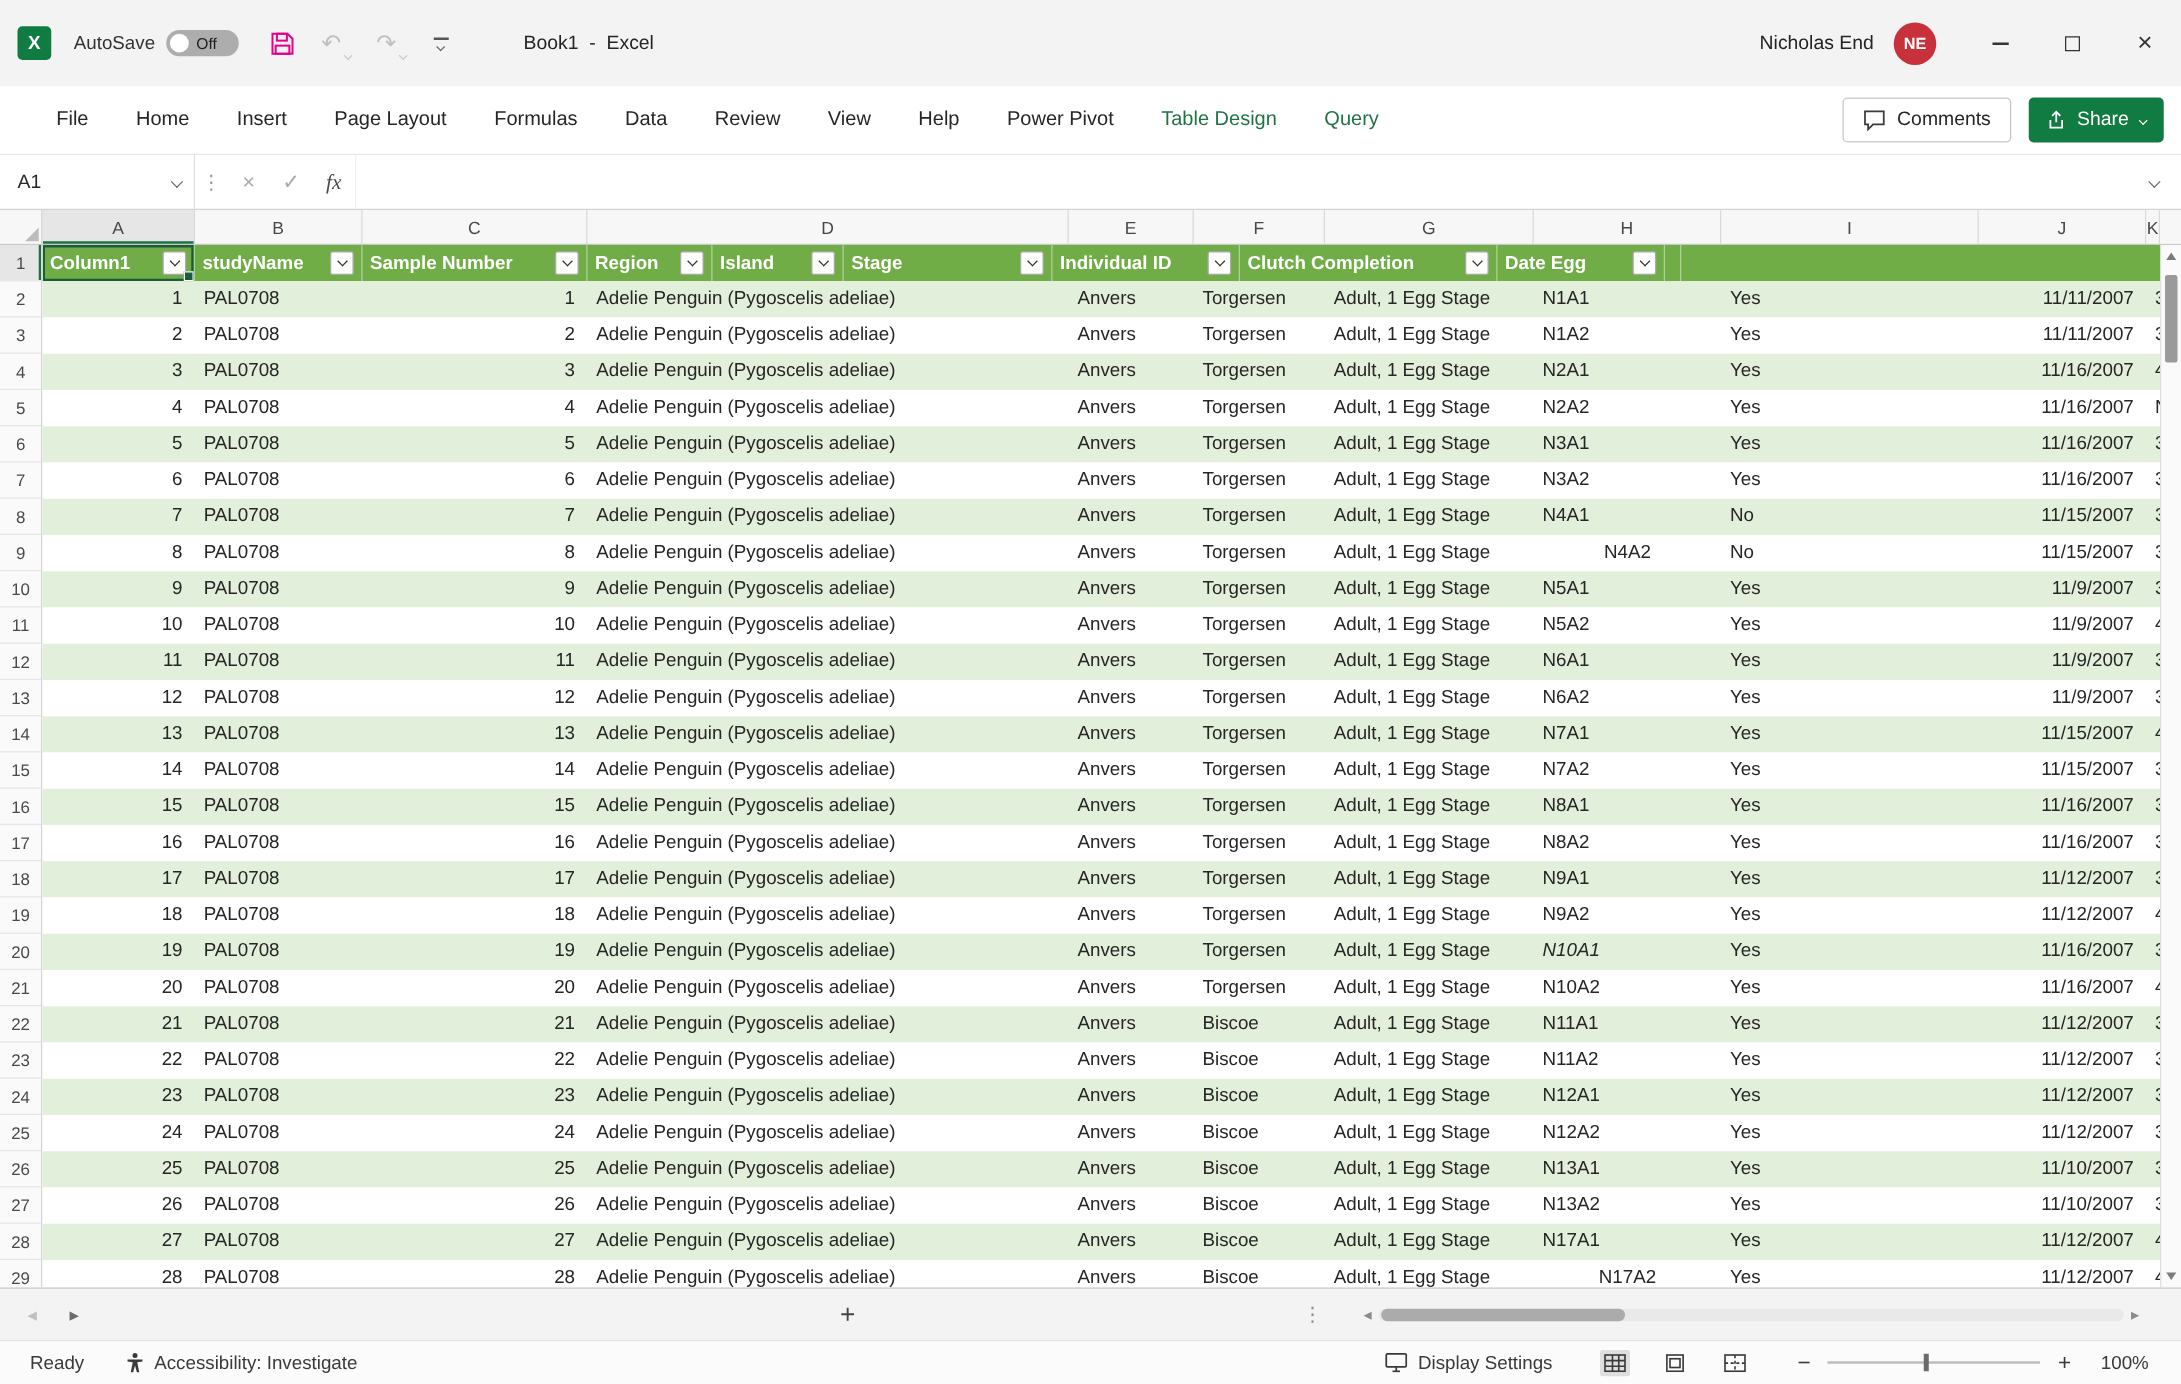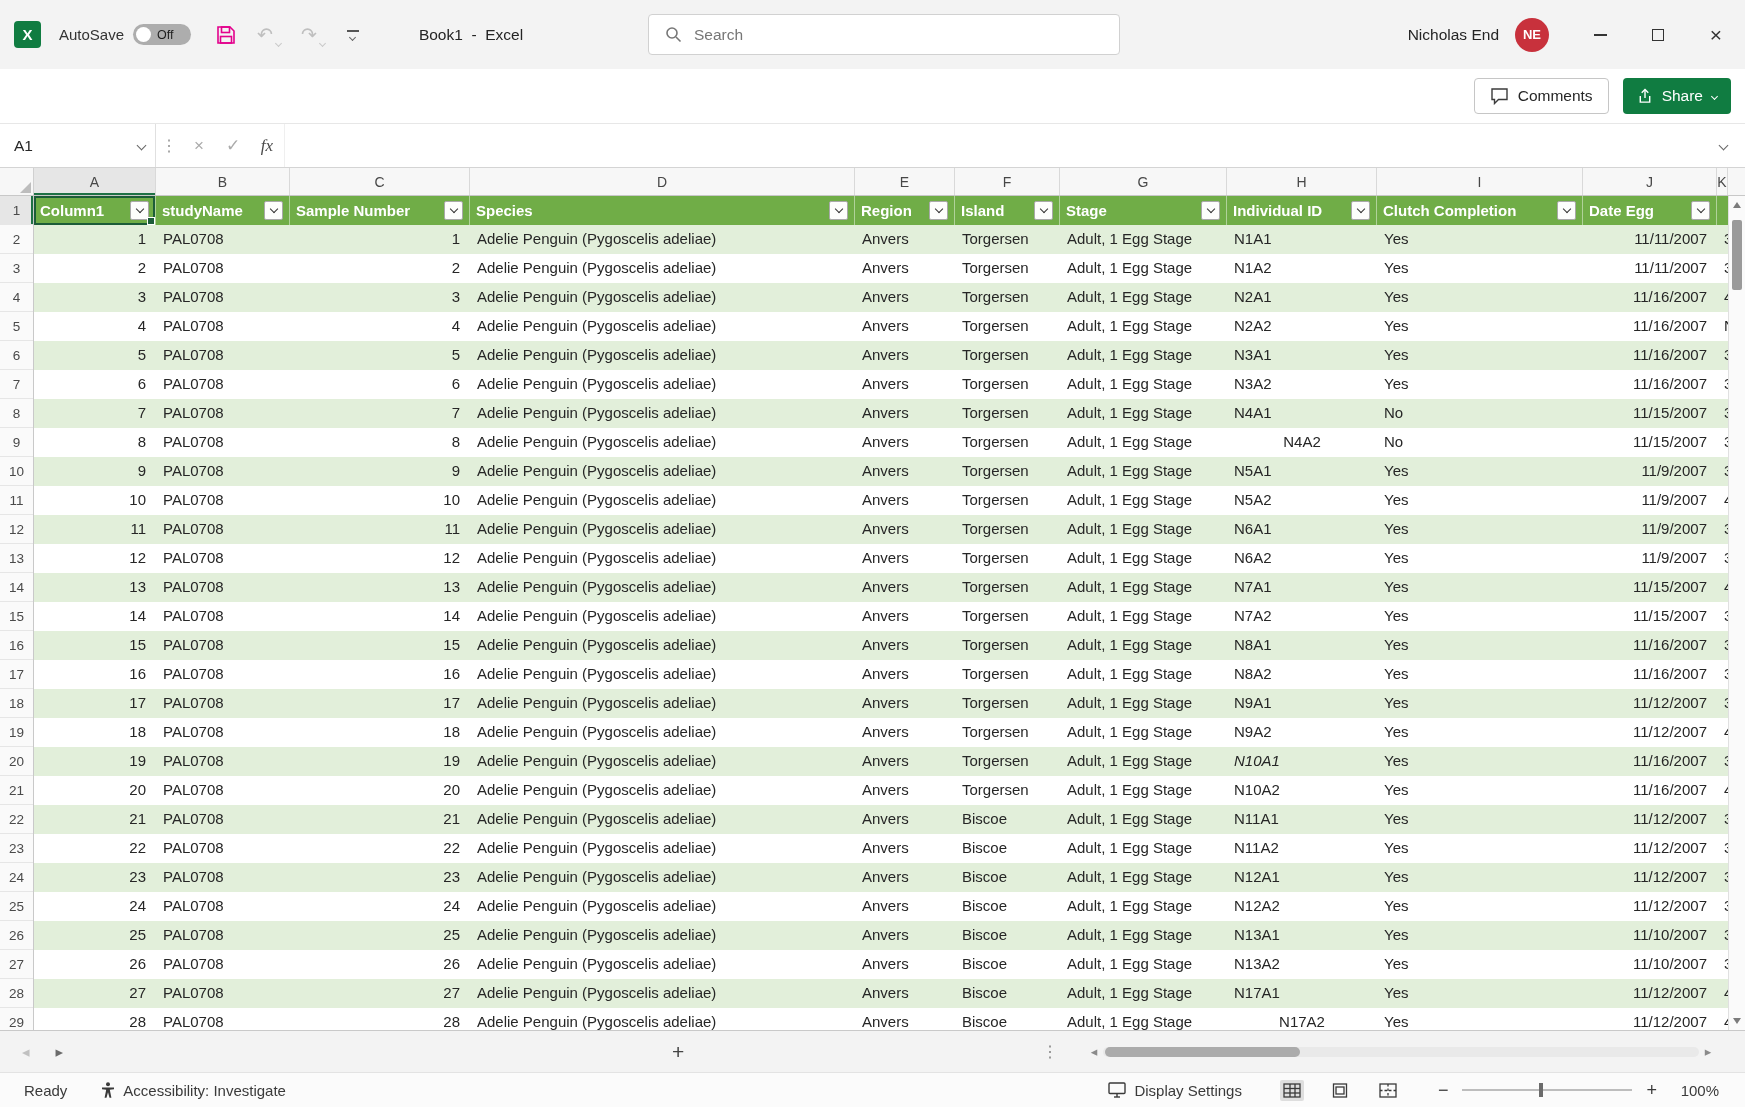--- a/index.html
+++ b/index.html
@@ -141,43 +141,50 @@
       </div>
     <div class="redo">
         <span>↷</span>
         <span class="chev small dis"></span>
       </div>
     <div class="qat-custom">
       <span class="bar"></span>
       <span class="chev small"></span>
     </div>
     <span class="doc-title">Book1  -  Excel</span>
-    <div class="searchbox">
-      <svg width="17" height="17" viewBox="0 0 17 17">
-          <circle cx="7" cy="7" r="5" fill="none" stroke="#767676" stroke-width="1.6"></circle>
-          <line x1="11" y1="11" x2="15.5" y2="15.5" stroke="#767676" stroke-width="1.6"></line>
-        </svg>
-      <span class="searchtext">Search</span>
-    </div>
     <div class="tright">
       <span class="username">Nicholas End</span>
       <span class="avatar">NE</span>
       <button class="winbtn">
           <span class="minbar"></span>
         </button>
       <button class="winbtn">
           <span class="maxsq"></span>
         </button>
       <button class="winbtn">
           <span class="closex">×</span>
         </button>
     </div>
   </div>
 
   <div class="tabsrow">
+    <div style="display:flex;height:100%;">
+        <div class="rtab">File</div>
+        <div class="rtab">Home</div>
+        <div class="rtab">Insert</div>
+        <div class="rtab">Page Layout</div>
+        <div class="rtab">Formulas</div>
+        <div class="rtab">Data</div>
+        <div class="rtab">Review</div>
+        <div class="rtab">View</div>
+        <div class="rtab">Help</div>
+        <div class="rtab">Power Pivot</div>
+        <div class="rtab accent">Table Design</div>
+        <div class="rtab accent">Query</div>
+      </div>
     <div class="tr-right">
       <button class="commentsbtn">
         <svg width="19" height="18" viewBox="0 0 19 18" fill="none" stroke="#3b3b3b" stroke-width="1.4">
             <path d="M2 2 h15 v10.5 h-8.5 l-4 4 v-4 h-2.5 z"></path>
           </svg>
         <span>Comments</span>
       </button>
       <button class="sharebtn">
         <svg width="16" height="16" viewBox="0 0 17 17" fill="none" stroke="#fff" stroke-width="1.5">
             <path d="M8.5 10.5 V2"></path>
@@ -266,26 +273,20 @@
               <span class="filterbtn">
                 <span class="fchev"></span>
               </span>
             </div>
             <div class="hcell" style="width: 180px;">
               <span class="hlab">Sample Number</span>
               <span class="filterbtn">
                 <span class="fchev"></span>
               </span>
             </div>
-            <div class="hcell" style="width: 385px;">
-              <span class="hlab">Species</span>
-              <span class="filterbtn">
-                <span class="fchev"></span>
-              </span>
-            </div>
             <div class="hcell" style="width: 100px;">
               <span class="hlab">Region</span>
               <span class="filterbtn">
                 <span class="fchev"></span>
               </span>
             </div>
             <div class="hcell" style="width: 105px;">
               <span class="hlab">Island</span>
               <span class="filterbtn">
                 <span class="fchev"></span>

